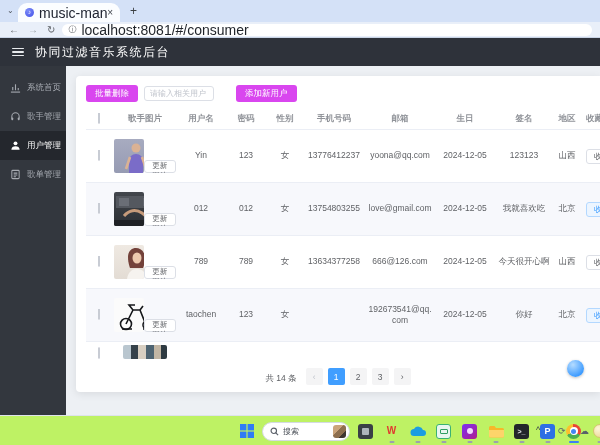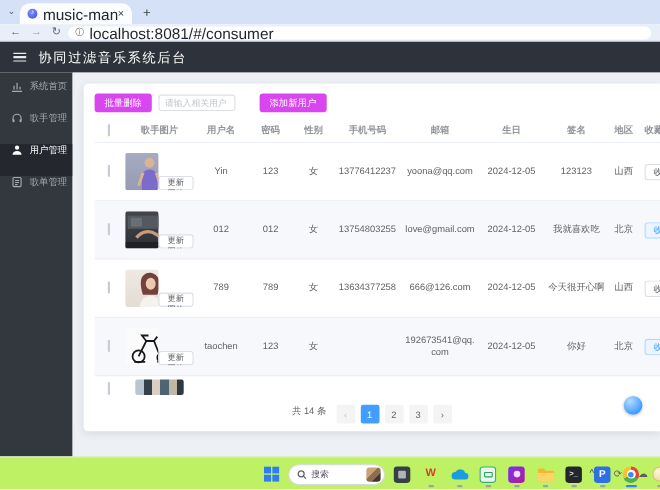--- a/index.html
+++ b/index.html
@@ -27,21 +27,21 @@
   .url-text { font-size:14px; color:#1f2329; white-space:nowrap; }
 
   
   .appheader { position:absolute; top:38px; left:0; right:0; height:28px; background:#2e323a;
                display:flex; align-items:center; }
   .hamburger { width:12px; margin-left:12px; display:flex; flex-direction:column; gap:2px; }
   .hamburger i { display:block; height:1.5px; background:#e8eaed; border-radius:1px; }
   .apptitle { color:#fff; font-size:12px; margin-left:11px; letter-spacing:1.5px; }
 
   .sidebar { position:absolute; top:66px; left:0; width:66px; bottom:30px; background:#33373e; padding-top:7px; }
-  .snav-item { height:29px; display:flex; align-items:flex-start; padding-left:10px; gap:6px;
+  .snav-item { height:29px; display:flex; align-items:center; padding-left:10px; gap:6px;
                color:#a6aab1; font-size:8.5px; cursor:pointer; }
   .snav-item.active { background:#24272d; color:#fff; }
   .snav-item svg { flex:none; }
 
   
   .content { position:absolute; top:66px; left:66px; right:0; bottom:30px; background:#edf0f4; }
   .card { position:absolute; left:10px; top:10px; right:0; height:316px; background:#fff;
           border-radius:4px 0 0 4px; box-shadow:0 2px 8px rgba(0,0,0,.09); overflow:hidden; }
 
   .card-toolbar { display:flex; align-items:center; margin:9px 0 0 10px; }
@@ -64,21 +64,21 @@
   .w5{width:64px;} .w6{width:68px;} .w7{width:62px;} .w8{width:56px;} .w9{width:30px;} .w10{width:60px; text-align:left; padding-left:4px;}
   .checkbox { width:10px; height:10px; border:1px solid #c8ccd4; border-radius:2px; background:#fff; margin:0 auto; cursor:pointer; }
   .imgcell { display:flex; flex-direction:row; align-items:flex-end; justify-content:center; }
   .photo { width:44px; height:34px; border-radius:2px; overflow:hidden; }
   .upd-btn { margin-top:3px; font-size:7.5px; height:13px; padding:0 5px; border:1px solid #dcdfe6;
              border-radius:3px; background:#fff; color:#606266; cursor:pointer; }
   .fav-btn { font-size:8px; height:15px; padding:0 7px; border:1px solid #dcdfe6; border-radius:3px;
              background:#fff; color:#606266; cursor:pointer; white-space:nowrap; }
   .fav-btn.primary { background:#ecf5ff; border-color:#b3d8ff; color:#409eff; }
 
-  .pagination { display:flex; align-items:flex-start; justify-content:center; gap:5px; margin-top:9px;
+  .pagination { display:flex; align-items:flex-end; justify-content:center; gap:5px; margin-top:9px;
                 font-size:8.5px; color:#606266; }
   .pg-total { margin-right:4px; }
   .pg-btn { min-width:17px; height:17px; padding:0 4px; border-radius:2px; background:#f4f4f5; color:#606266;
             display:flex; align-items:center; justify-content:center; cursor:pointer; font-size:8.5px; }
   .pg-btn.active { background:#409eff; color:#fff; }
   .pg-btn.dim { color:#c0c4cc; }
 
   .fab { position:absolute; left:567px; top:360px; width:17px; height:17px; border-radius:50%;
          background:radial-gradient(circle at 35% 28%, #b5dcff, #3d9bff 72%);
          box-shadow:0 1px 3px rgba(0,0,0,.25); cursor:pointer; }

